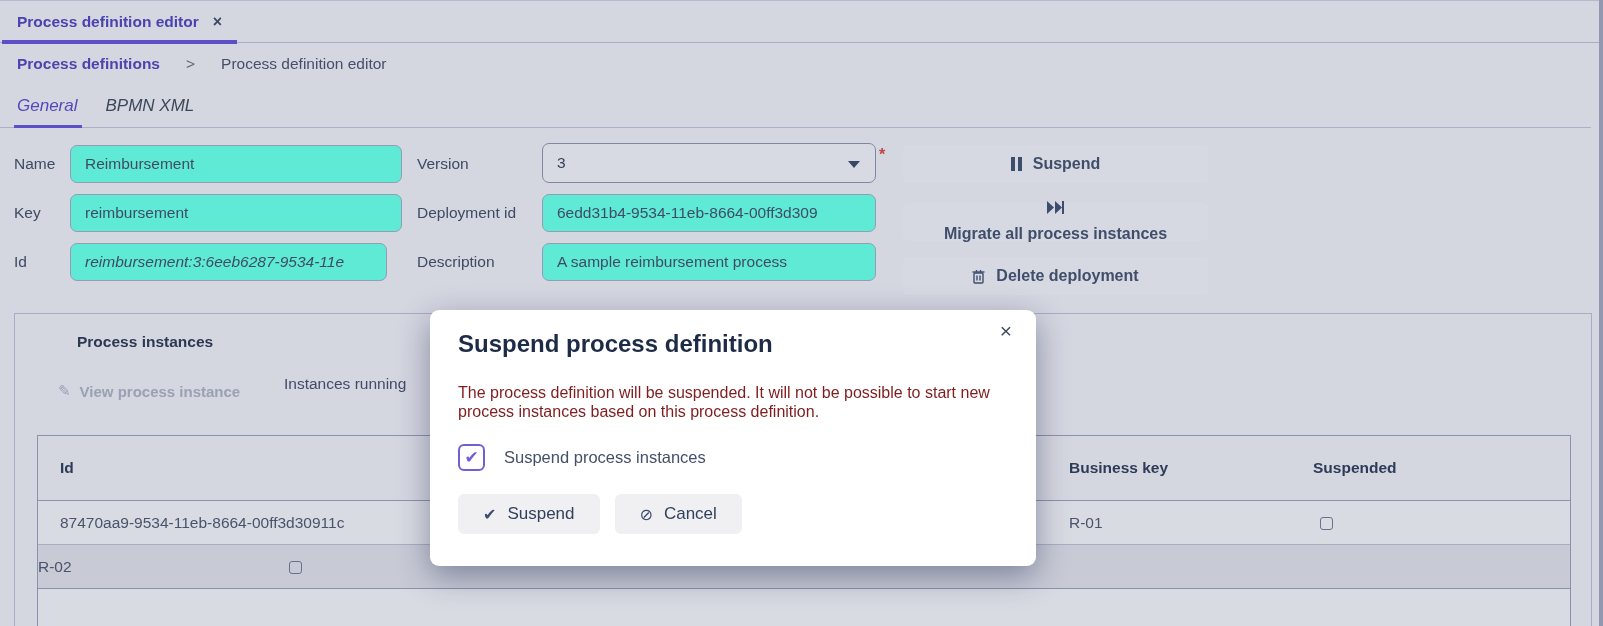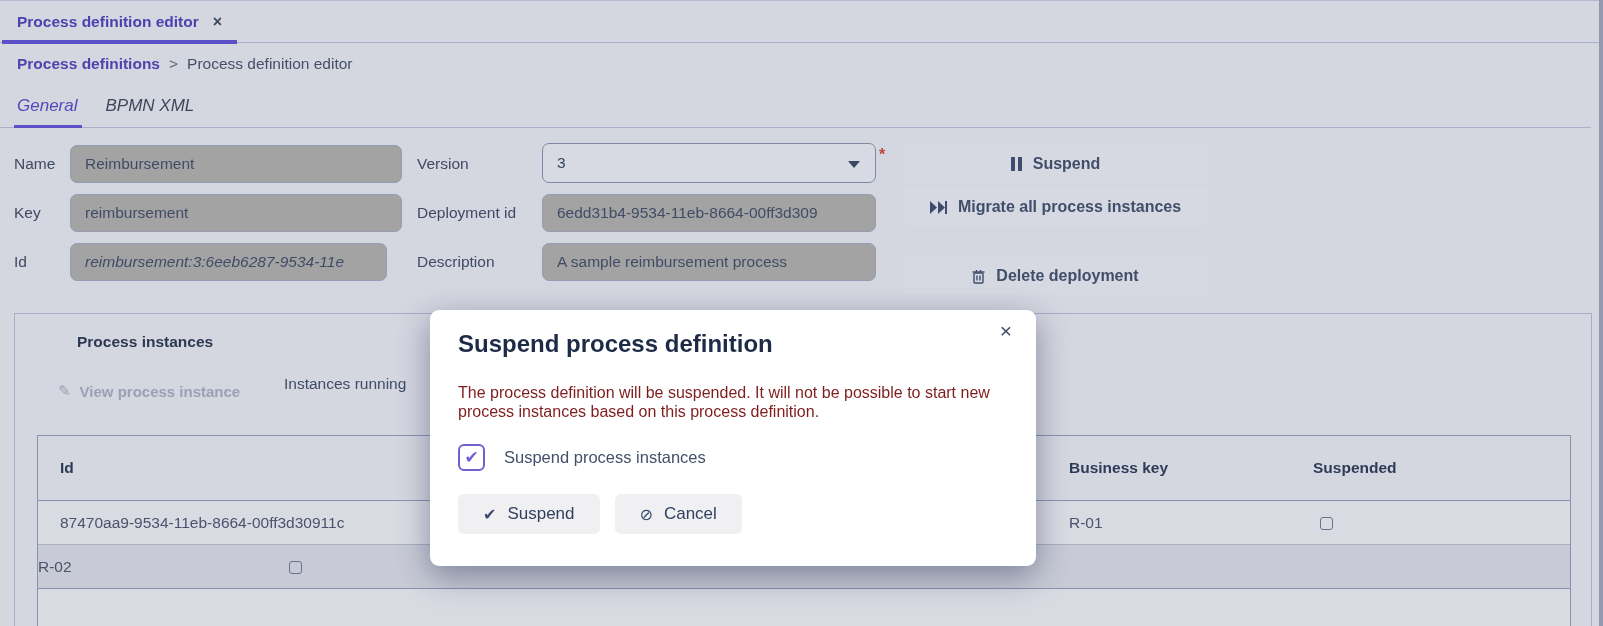--- a/index.html
+++ b/index.html
@@ -14,35 +14,35 @@
   
   .tabbar { position:absolute; top:0; left:0; width:1603px; height:43px;
             border-top:1px solid #b6bace; border-bottom:1px solid #a9aecb; }
   .wintab { position:absolute; left:0; top:0; height:42px; padding:0 20px 0 17px;
             display:flex; align-items:center; gap:14px; cursor:pointer; }
   .wintab-label { color:#4a42ae; font-size:15.5px; font-weight:700; }
   .wintab-close { color:#3c4a63; font-size:16px; font-weight:700; line-height:1; cursor:pointer; }
   .wintab-underline { position:absolute; left:2px; top:39px; width:235px; height:4px; background:#5b50c8; }
 
   
-  .breadcrumb { position:absolute; left:17px; top:55px; display:flex; gap:9px; font-size:15.5px; align-items:baseline; }
+  .breadcrumb { position:absolute; left:17px; top:55px; display:flex; gap:26px; font-size:15.5px; align-items:baseline; }
   .bc-link { color:#4f43ad; font-weight:700; cursor:pointer; }
   .bc-sep { color:#5a6479; }
   .bc-current { color:#454f68; }
 
   
   .navtabs { position:absolute; left:17px; top:96px; display:flex; gap:28px; font-size:17px;font-style:italic; }
   .ntab { cursor:pointer; color:#3c4859; }
   .ntab.active { color:#5348bb; }
   .navtabs-line { position:absolute; left:0; top:127px; width:1591px; height:1px; background:#abb0cc; }
   .ntab-underline { position:absolute; left:14px; top:125px; width:68px; height:3px; background:#5b50c8; }
 
   
   .flabel { position:absolute; font-size:15.5px; color:#3f4a63; white-space:nowrap; }
-  .ffield { position:absolute; height:38px; background:#a3a3a3; border:1px solid #959cb4;
+  .ffield { position:absolute; height:38px; background:#5eead4; border:1px solid #959cb4;
             border-radius:7px; display:flex; align-items:center; padding:0 14px;
             font-size:15.5px; color:#404c66; white-space:nowrap; overflow:hidden; }
   .fselect { position:absolute; height:40px; background:#d8dae3; border:1px solid #7e88a4;
              border-radius:7px; display:flex; align-items:center; padding:0 14px;
              font-size:15.5px; color:#333f58; cursor:pointer; }
   .caret { position:absolute; right:15px; top:17px; width:0; height:0;
            border-left:6px solid transparent; border-right:6px solid transparent;
            border-top:7px solid #3a4763; }
   .req { position:absolute; color:#bf4340; font-size:16px; font-weight:700; }
 
@@ -147,21 +147,21 @@
 <span class="flabel" style="left:417px;top:253px;text-align:center;">Description</span>
 <div class="ffield" style="left:542px;top:243px;width:334px;">A sample reimbursement process</div>
 
 <button class="abtn" style="top:145px;">
   <span class="pause-icon">
       <i></i>
       <i></i>
     </span>
   <span>Suspend</span>
 </button>
-<button class="abtn" style="top:188px;">
+<button class="abtn" style="top:203px;flex-direction:column;">
   <span>
     <svg width="17" height="13" viewBox="0 0 17 13" fill="#3d4d6e">
       <polygon points="0,0 7,6.5 0,13"></polygon>
       <polygon points="8,0 15,6.5 8,13"></polygon>
       <rect x="15" y="0" width="2" height="13"></rect>
     </svg>
   </span>
   <span>Migrate all process instances</span>
 </button>
 <button class="abtn" style="top:257px;">

